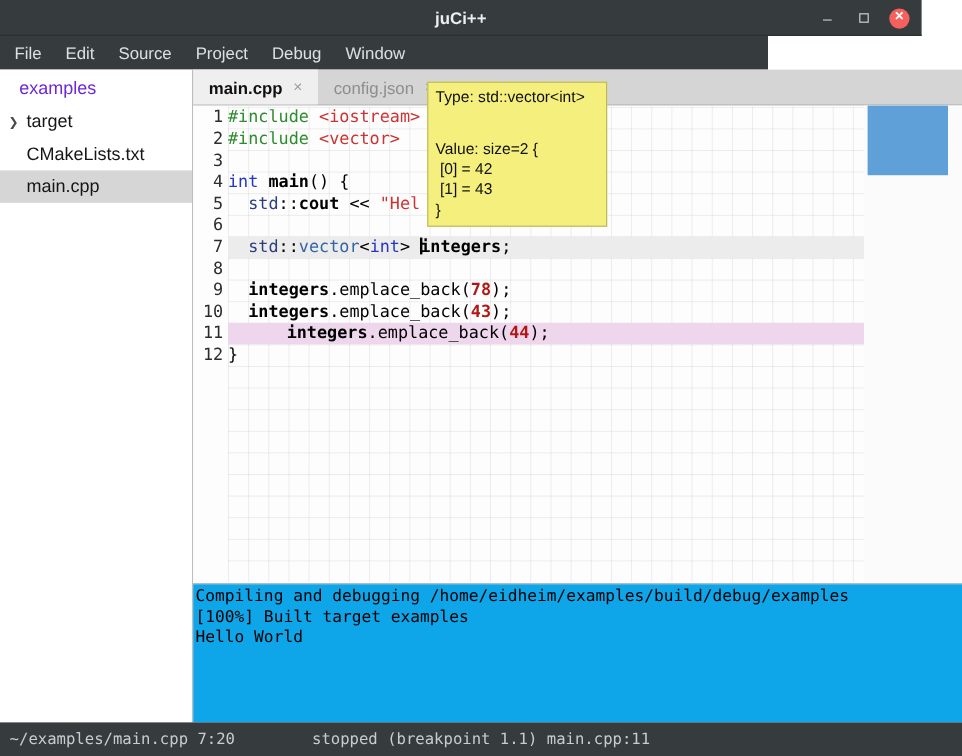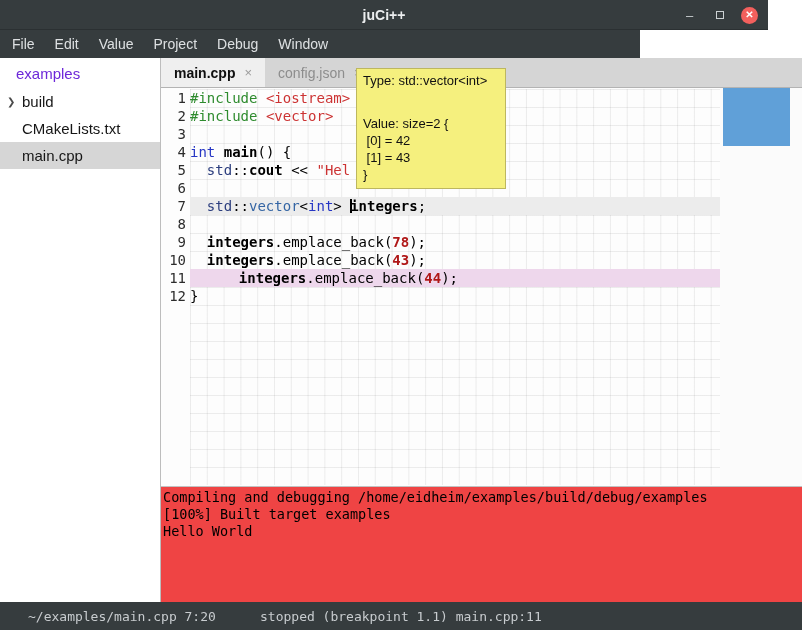--- a/index.html
+++ b/index.html
@@ -61,29 +61,29 @@
   .s-type{ color:var(--syn-type,#3465a4); }
   .s-num { color:var(--syn-number,#b01818); font-weight:bold; }
   .s-bold{ font-weight:bold; color:#000; }
   .cursor { display:inline-block; width:1.5px; height:14px; background:#000; vertical-align:-2px; margin-right:-1.5px; }
 
   .map-strip { position:absolute; left:559px; top:0; width:82px; height:398px; background:#fbfbfb; }
   .map-slider { position:absolute; left:3px; top:0; width:67px; height:58px; background:var(--minimap-blue,#60a0d8); }
 
   
   .terminal { position:absolute; left:161px; top:486px; width:641px; height:116px;
-    background:#ef4444; border-top:1px solid #c2c2c2; padding:2px 0 0 2px;
+    background:#0ea5e9; border-top:1px solid #c2c2c2; padding:2px 0 0 2px;
     font-family:"DejaVu Sans Mono",monospace; font-size:13.5px; color:#000; }
   .term-line { line-height:17px; white-space:pre; }
 
   
   .statusbar { position:absolute; left:0; top:602px; width:802px; height:28px;
     background:var(--titlebar-bg,#363c3e); color:#c8cccf;
     font-family:"DejaVu Sans Mono",monospace; font-size:13px; }
-  .status-left { position:absolute; left:8px; top:7px;margin-left:20px; }
+  .status-left { position:absolute; left:8px; top:7px; }
   .status-center { position:absolute; left:260px; top:7px; }
 
   
   .tooltip { position:absolute; left:356px; top:68px; width:150px; min-height:121px; z-index:10;
     background:var(--tooltip-bg,#f5f07e); border:1px solid #bdb75f;
     font-family:"Liberation Sans",sans-serif; font-size:13px; color:#111; padding:3px 6px 4px 6px; }
   .tooltip .value-block { margin-top:26px; }
   .tooltip .value-line, .tooltip .type-line { line-height:17px; white-space:pre; }
 </style>
 </head>
@@ -98,32 +98,32 @@
       <span class="ctrl">
           <span class="restore-box"></span>
         </span>
       <span class="ctrl close">✕</span>
     </div>
   </div>
 
   <div class="menubar">
       <span class="menu-item">File</span>
       <span class="menu-item">Edit</span>
-      <span class="menu-item">Value</span>
+      <span class="menu-item">Source</span>
       <span class="menu-item">Project</span>
       <span class="menu-item">Debug</span>
       <span class="menu-item">Window</span>
     </div>
 
   <div class="sidebar">
     <div class="sidebar-header">examples</div>
     <div>
         <div class="tree-item">
           <span class="expander">❯</span>
-          <span class="tree-label">build</span>
+          <span class="tree-label">target</span>
         </div>
         <div class="tree-item">
           <span class="tree-label">CMakeLists.txt</span>
         </div>
         <div class="tree-item selected">
           <span class="tree-label">main.cpp</span>
         </div>
       </div>
   </div>
 

